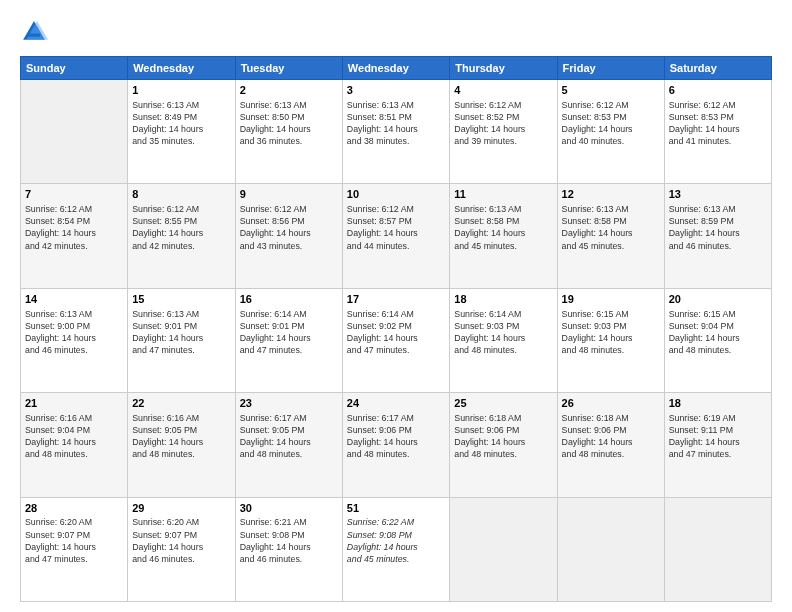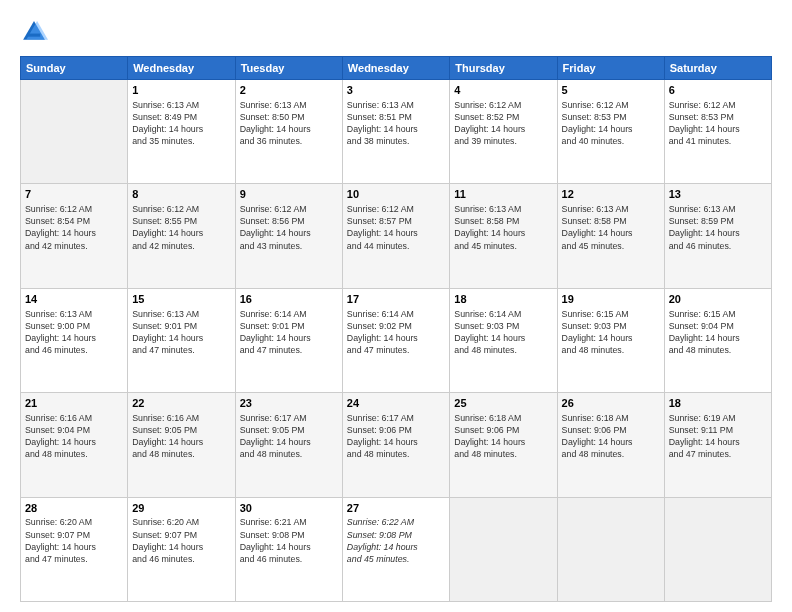--- a/index.html
+++ b/index.html
@@ -342,21 +342,21 @@
 and 46 minutes.</div>
           </td>
           <td>
             <span class="day-number">30</span>
             <div class="day-info" style="white-space: pre-line;">Sunrise: 6:21 AM
 Sunset: 9:08 PM
 Daylight: 14 hours
 and 46 minutes.</div>
           </td>
           <td>
-            <span class="day-number">27</span>
+            <span class="day-number">51</span>
             <div class="day-info" style="white-space: pre-line; font-style: italic;">Sunrise: 6:22 AM
 Sunset: 9:08 PM
 Daylight: 14 hours
 and 45 minutes.</div>
           </td>
           <td class="empty-cell"></td>
           <td class="empty-cell"></td>
           <td class="empty-cell"></td>
         </tr>
       </tbody>

